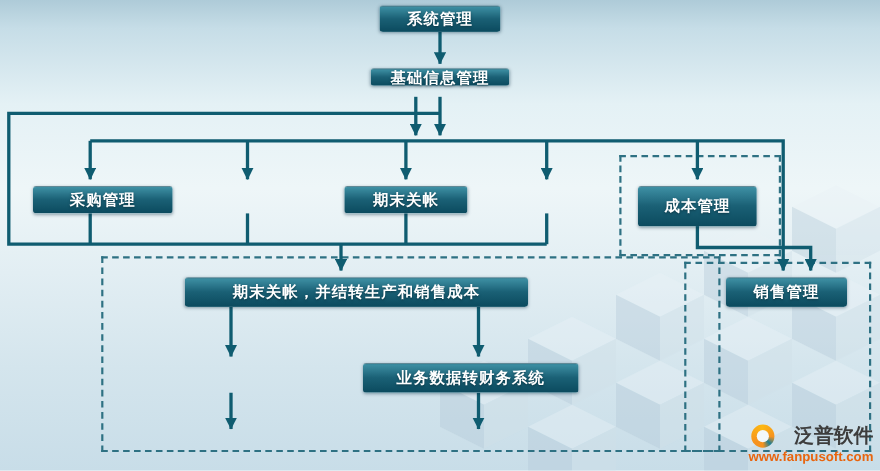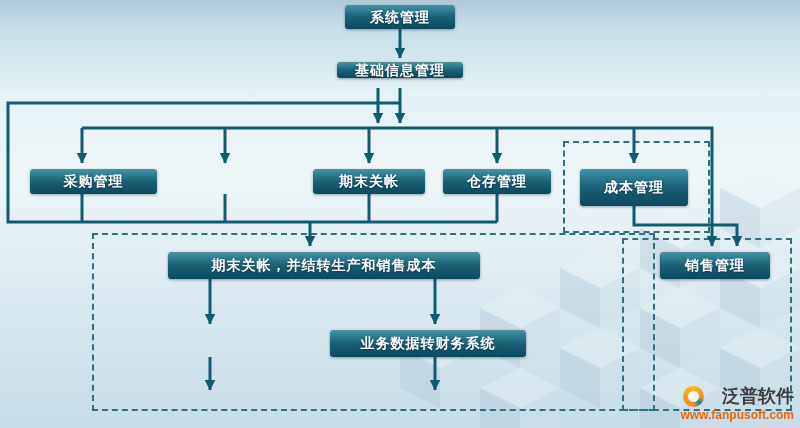--- a/index.html
+++ b/index.html
@@ -93,21 +93,20 @@
 
   <div class="node" style="left:345px;top:5px;width:110px;height:24px">系统管理</div>
 
   <div class="node" style="left:337px;top:62px;width:126px;height:16px">基础信息管理</div>
 
   <div class="node" style="left:30px;top:169px;width:127px;height:25px">采购管理</div>
 
 
   <div class="node" style="left:313px;top:169px;width:112px;height:25px">期末关帐</div>
 
-  <div class="node" style="left:443px;top:169px;width:108px;height:25px">仓存管理</div>
 
   <div class="node" style="left:580px;top:169px;width:108px;height:37px">成本管理</div>
 
   <div class="node" style="left:168px;top:252px;width:312px;height:27px">期末关帐，并结转生产和销售成本</div>
 
 
   <div class="node" style="left:330px;top:330px;width:196px;height:27px">业务数据转财务系统</div>
 
   <div class="node" style="left:660px;top:252px;width:110px;height:27px">销售管理</div>
 

